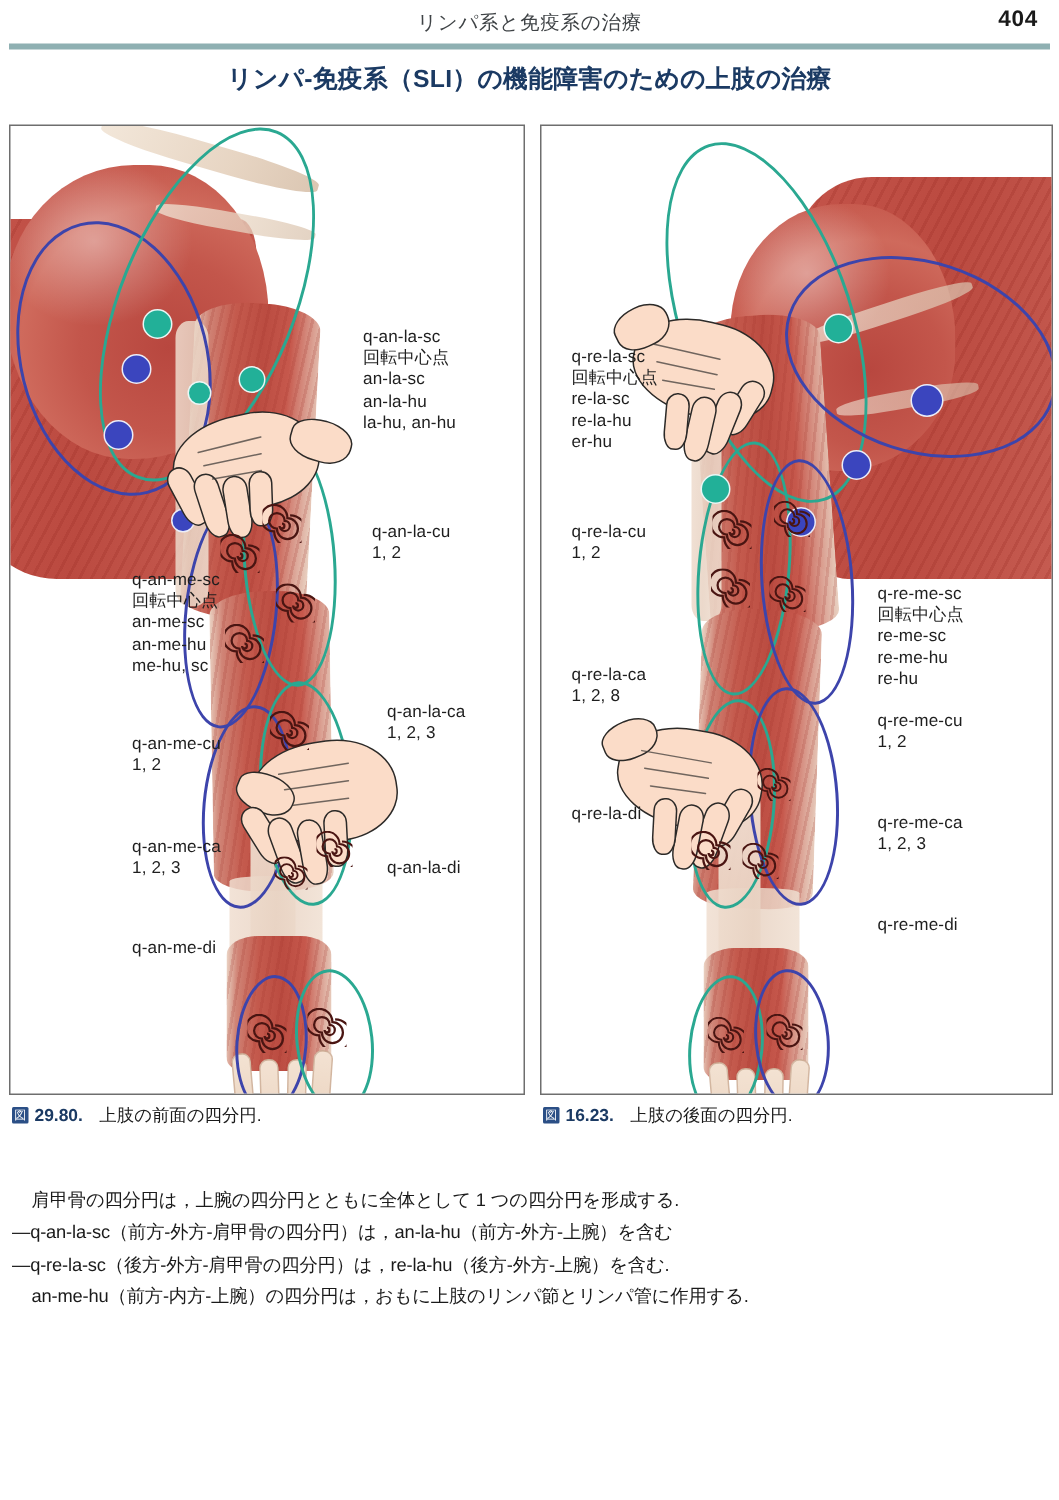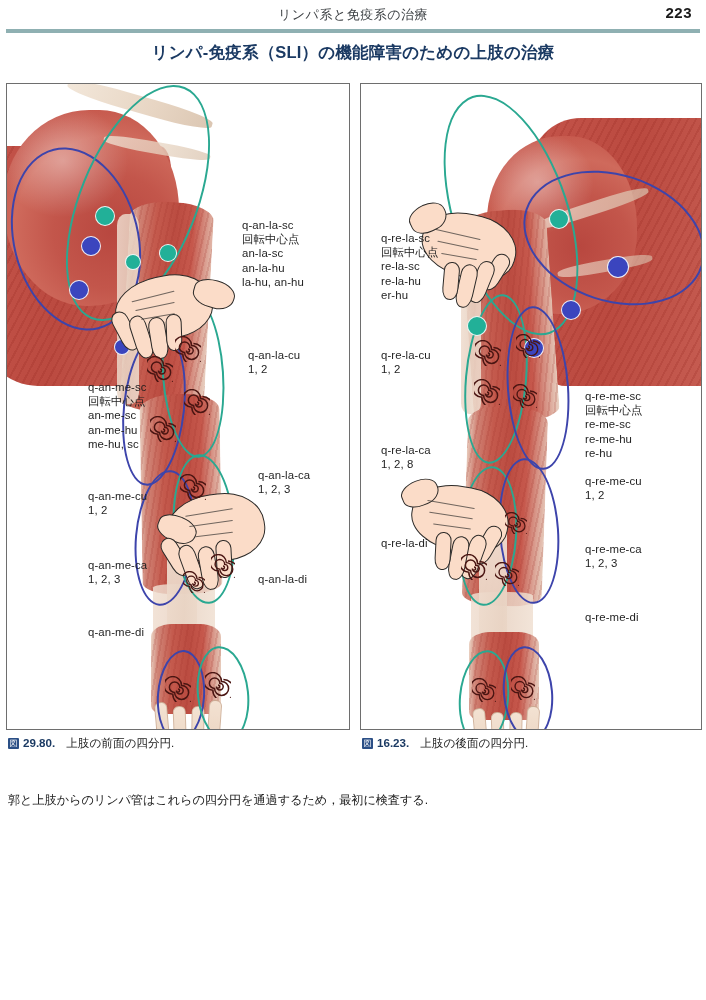--- a/index.html
+++ b/index.html
@@ -162,21 +162,21 @@
     white-space:nowrap;letter-spacing:-.1px;
   }
   .bline.indent{padding-left:13px;}
 </style>
 </head>
 <body>
 
 <div class="running-head">
   <span class="rh-title">リンパ系と免疫系の治療</span>
 </div>
-<div class="rh-page">223</div>
+<div class="rh-page">404</div>
 <div class="head-rule"></div>
 
 <div class="page-title">リンパ-免疫系（SLI）の機能障害のための上肢の治療</div>
 
 <div class="panel" id="panel-left">
   <div class="fig-stage">
 
     <div class="torso" style="left:-26px;top:62px;width:190px;height:240px;"></div>
     <div class="shoulder" style="left:-4px;top:26px;width:176px;height:196px;"></div>
     <div class="scapula-band" style="left:58px;top:12px;width:150px;height:17px;transform:rotate(16deg);"></div>
@@ -445,14 +445,17 @@
   </div>
 
 <div class="caption" id="caption-left">
   <span class="cap-mark">図</span><span class="cap-num">29.80.</span><span class="cap-text">上肢の前面の四分円.</span>
 </div>
 <div class="caption" id="caption-right">
   <span class="cap-mark">図</span><span class="cap-num">16.23.</span><span class="cap-text">上肢の後面の四分円.</span>
 </div>
 
 <div class="body-copy" id="body-copy">
-    <div class="bline">郭と上肢からのリンパ管はこれらの四分円を通過するため，最初に検査する.</div>
+    <div class="bline indent">肩甲骨の四分円は，上腕の四分円とともに全体として 1 つの四分円を形成する.</div>
+    <div class="bline">—q-an-la-sc（前方-外方-肩甲骨の四分円）は，an-la-hu（前方-外方-上腕）を含む</div>
+    <div class="bline">—q-re-la-sc（後方-外方-肩甲骨の四分円）は，re-la-hu（後方-外方-上腕）を含む.</div>
+    <div class="bline indent">an-me-hu（前方-内方-上腕）の四分円は，おもに上肢のリンパ節とリンパ管に作用する.</div>
   </div>
 
 </body></html>

